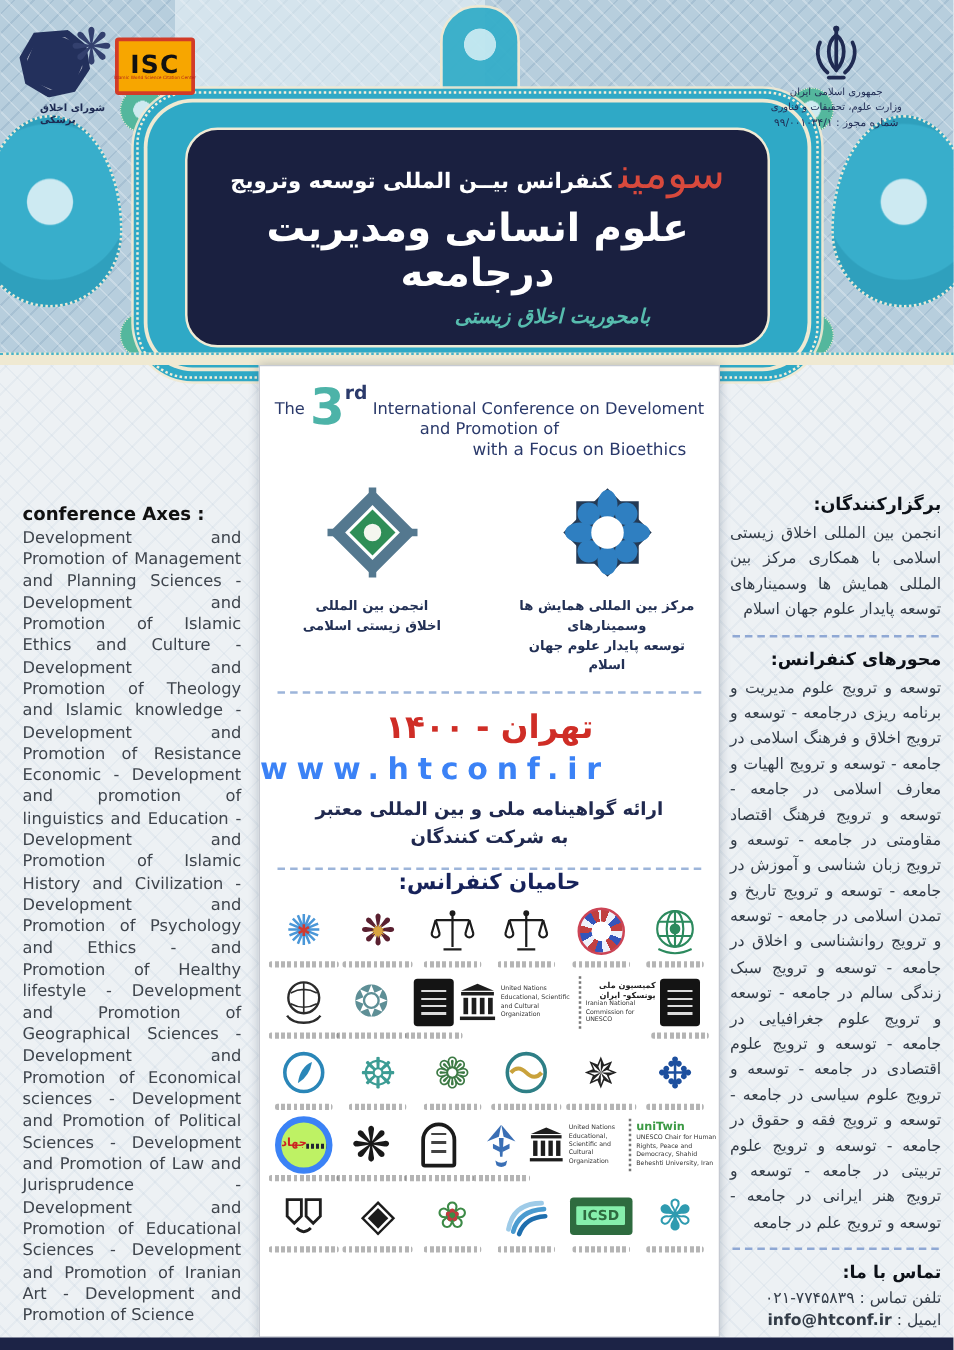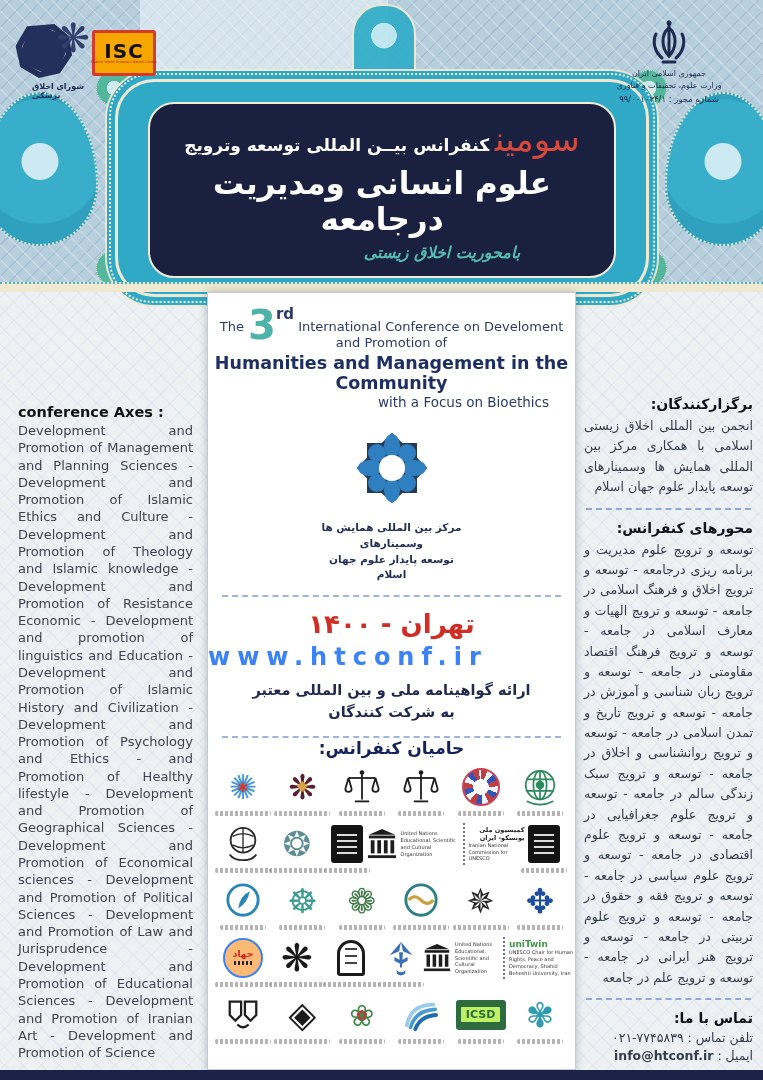--- a/index.html
+++ b/index.html
@@ -82,25 +82,25 @@
     background:repeating-linear-gradient(90deg,#777 0 3px,transparent 3px 5px);}
   .cap-sq.w{width:56px;}
   .g{font-size:34px;line-height:36px;}
   .over{position:absolute;left:50%;top:50%;transform:translate(-50%,-50%);}
   .speck{width:34px;height:34px;border-radius:50%;border:2px solid #cc4455;
     background:radial-gradient(circle,#fff 0 32%,transparent 33%),repeating-conic-gradient(#c04040 0 22deg,#eef2fa 22deg 44deg,#3355bb 44deg 66deg);}
   .cal{width:32px;height:38px;background:#141414;border-radius:3px;position:relative;}
   .cal::after{content:"";position:absolute;inset:5px 6px;background:repeating-linear-gradient(0deg,transparent 0 4px,rgba(255,255,255,.85) 4px 6px);}
   .arch{width:28px;height:36px;border:3px solid #1b1b1b;border-radius:14px 14px 3px 3px;box-sizing:border-box;position:relative;}
   .arch::after{content:"";position:absolute;inset:4px 5px;background:repeating-linear-gradient(0deg,transparent 0 5px,rgba(20,20,20,.8) 5px 7px);}
-  .jahad{width:36px;height:36px;border-radius:50%;border:2px solid #3b82f6;display:flex;flex-direction:column;align-items:center;justify-content:center;background:#fdba74;}
+  .jahad{width:36px;height:36px;border-radius:50%;border:5px solid #3b82f6;display:flex;flex-direction:row;align-items:center;justify-content:center;background:#bef264;}
   .jahad .jt{font-size:9px;font-weight:bold;color:#c22;direction:rtl;line-height:1;}
   .jahad .jb{width:18px;height:4px;background:repeating-linear-gradient(90deg,#223 0 2px,transparent 2px 4px);margin-top:2px;}
   .icsd{width:50px;height:30px;background:#2e6b3f;border-radius:3px;display:flex;align-items:center;justify-content:center;}
-  .icsd .in{background:#bef264;padding:1px 5px;font-size:11px;font-weight:bold;color:#2e6b3f;border-radius:1px;}
+  .icsd .in{background:#86efac;padding:1px 5px;font-size:11px;font-weight:bold;color:#2e6b3f;border-radius:1px;}
   .unes{display:flex;align-items:center;gap:4px;}
   .unes .vr{width:0;border-left:2px dotted #777;align-self:stretch;}
   .unes .txt{font-size:5px;color:#333;width:58px;line-height:1.35;}
   .unes .txtfa{font-size:6.5px;color:#222;direction:rtl;font-weight:bold;}
   .unes .uni{font-size:9px;font-weight:bold;color:#3c9a45;}
   .flower2{position:relative;width:36px;height:36px;}
   
   .foot{position:absolute;left:0;bottom:0;width:100%;height:10px;background:#1c2346;}
 </style>
 </head>
@@ -182,25 +182,36 @@
   </div>
 
   <div class="panel">
 
     <div class="title-en">
       <div class="l1">
         <span>The</span>
         <span class="num">3</span><span class="sup">rd</span>
         <span>International Conference on Develoment and Promotion of</span>
       </div>
-      <div class="l2">Humanities and Management in the Community</div>
       <div class="l3">with a Focus on Bioethics</div>
     </div>
 
     <div class="orgs">
+      <div class="org">
+        <svg width="84" height="84" viewBox="0 0 84 84">
+          <rect x="22" y="22" width="40" height="40" transform="rotate(45 42 42)" fill="none" stroke="#54788f" stroke-width="9"></rect>
+          <rect x="29" y="29" width="26" height="26" transform="rotate(45 42 42)" fill="#2f8e57"></rect>
+          <circle cx="42" cy="42" r="8" fill="#f4f6ef" stroke="#2f8e57" stroke-width="2"></circle>
+          <path d="M42 6 v14 M42 64 v14 M6 42 h14 M64 42 h14" stroke="#54788f" stroke-width="6"></path>
+        </svg>
+        <div class="cap">
+          <div>انجمن بین المللی</div>
+          <div>اخلاق زیستی اسلامی</div>
+        </div>
+      </div>
       <div class="org">
         <svg width="84" height="84" viewBox="0 0 84 84">
           <rect x="17" y="17" width="50" height="50" fill="#243a55"></rect>
           <rect x="17" y="17" width="50" height="50" transform="rotate(45 42 42)" fill="#243a55"></rect>
           <g fill="#2f7fc1">
             <ellipse cx="42" cy="20" rx="8" ry="12"></ellipse>
               <ellipse cx="42" cy="64" rx="8" ry="12"></ellipse>
             <ellipse cx="20" cy="42" rx="12" ry="8"></ellipse>
               <ellipse cx="64" cy="42" rx="12" ry="8"></ellipse>
             <ellipse cx="27" cy="27" rx="9" ry="9"></ellipse>

